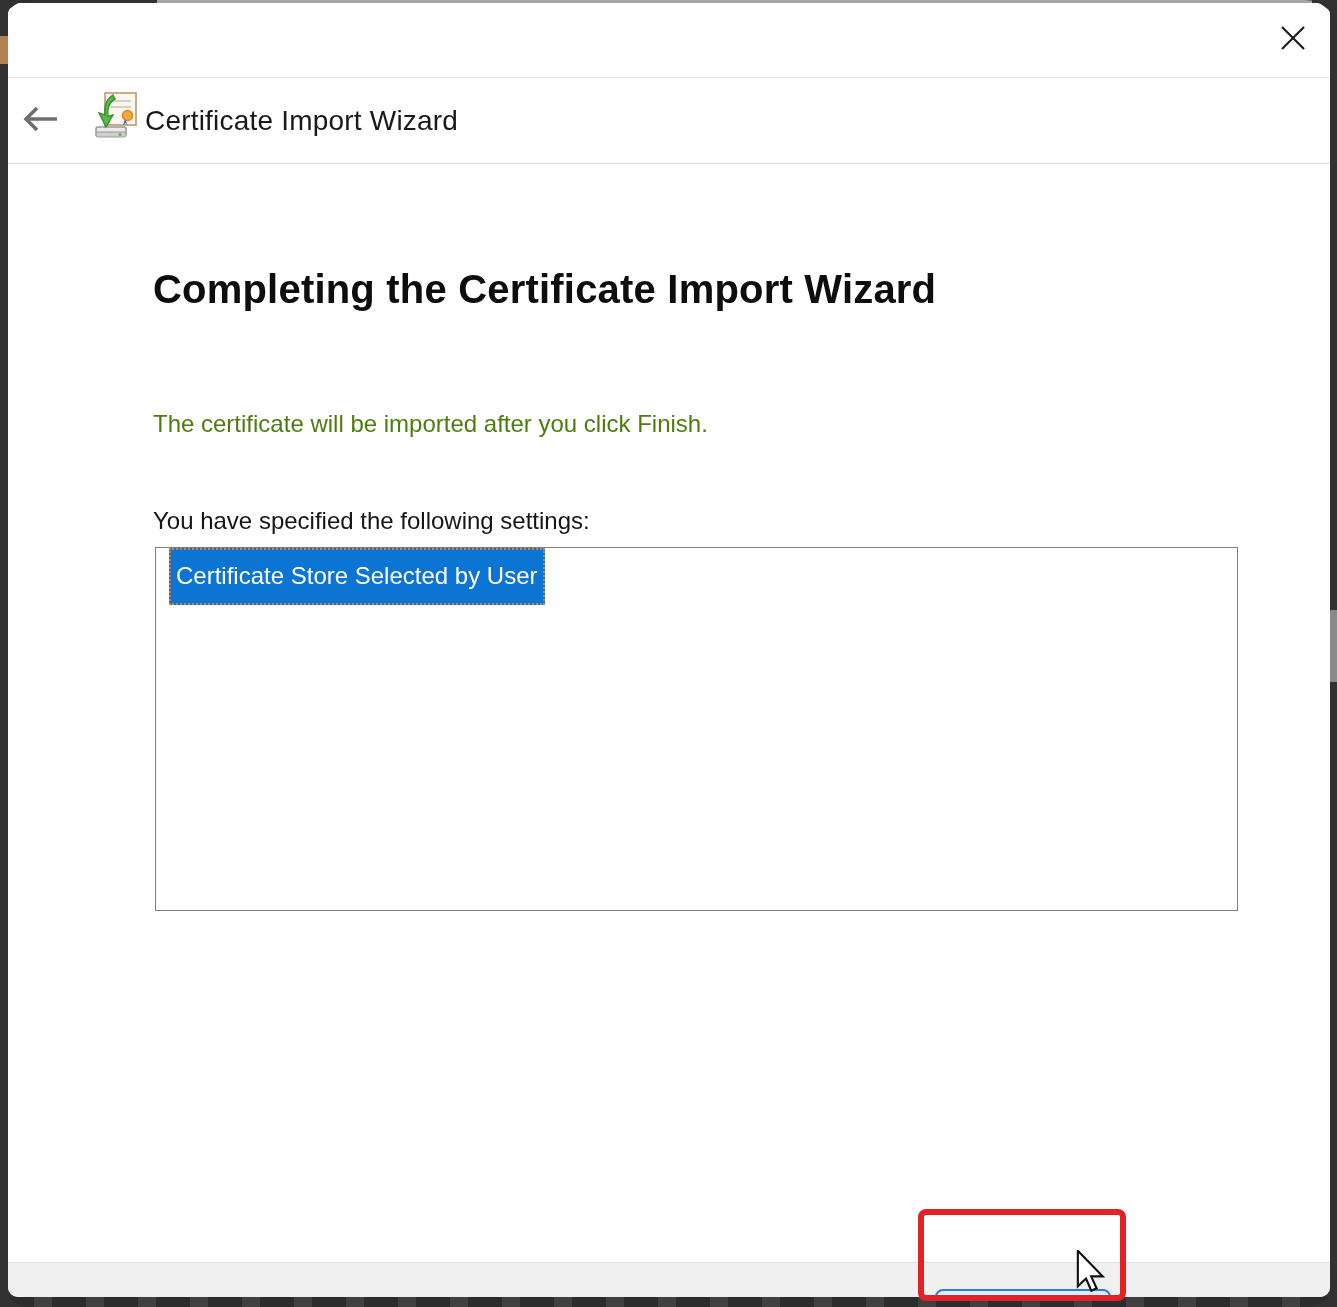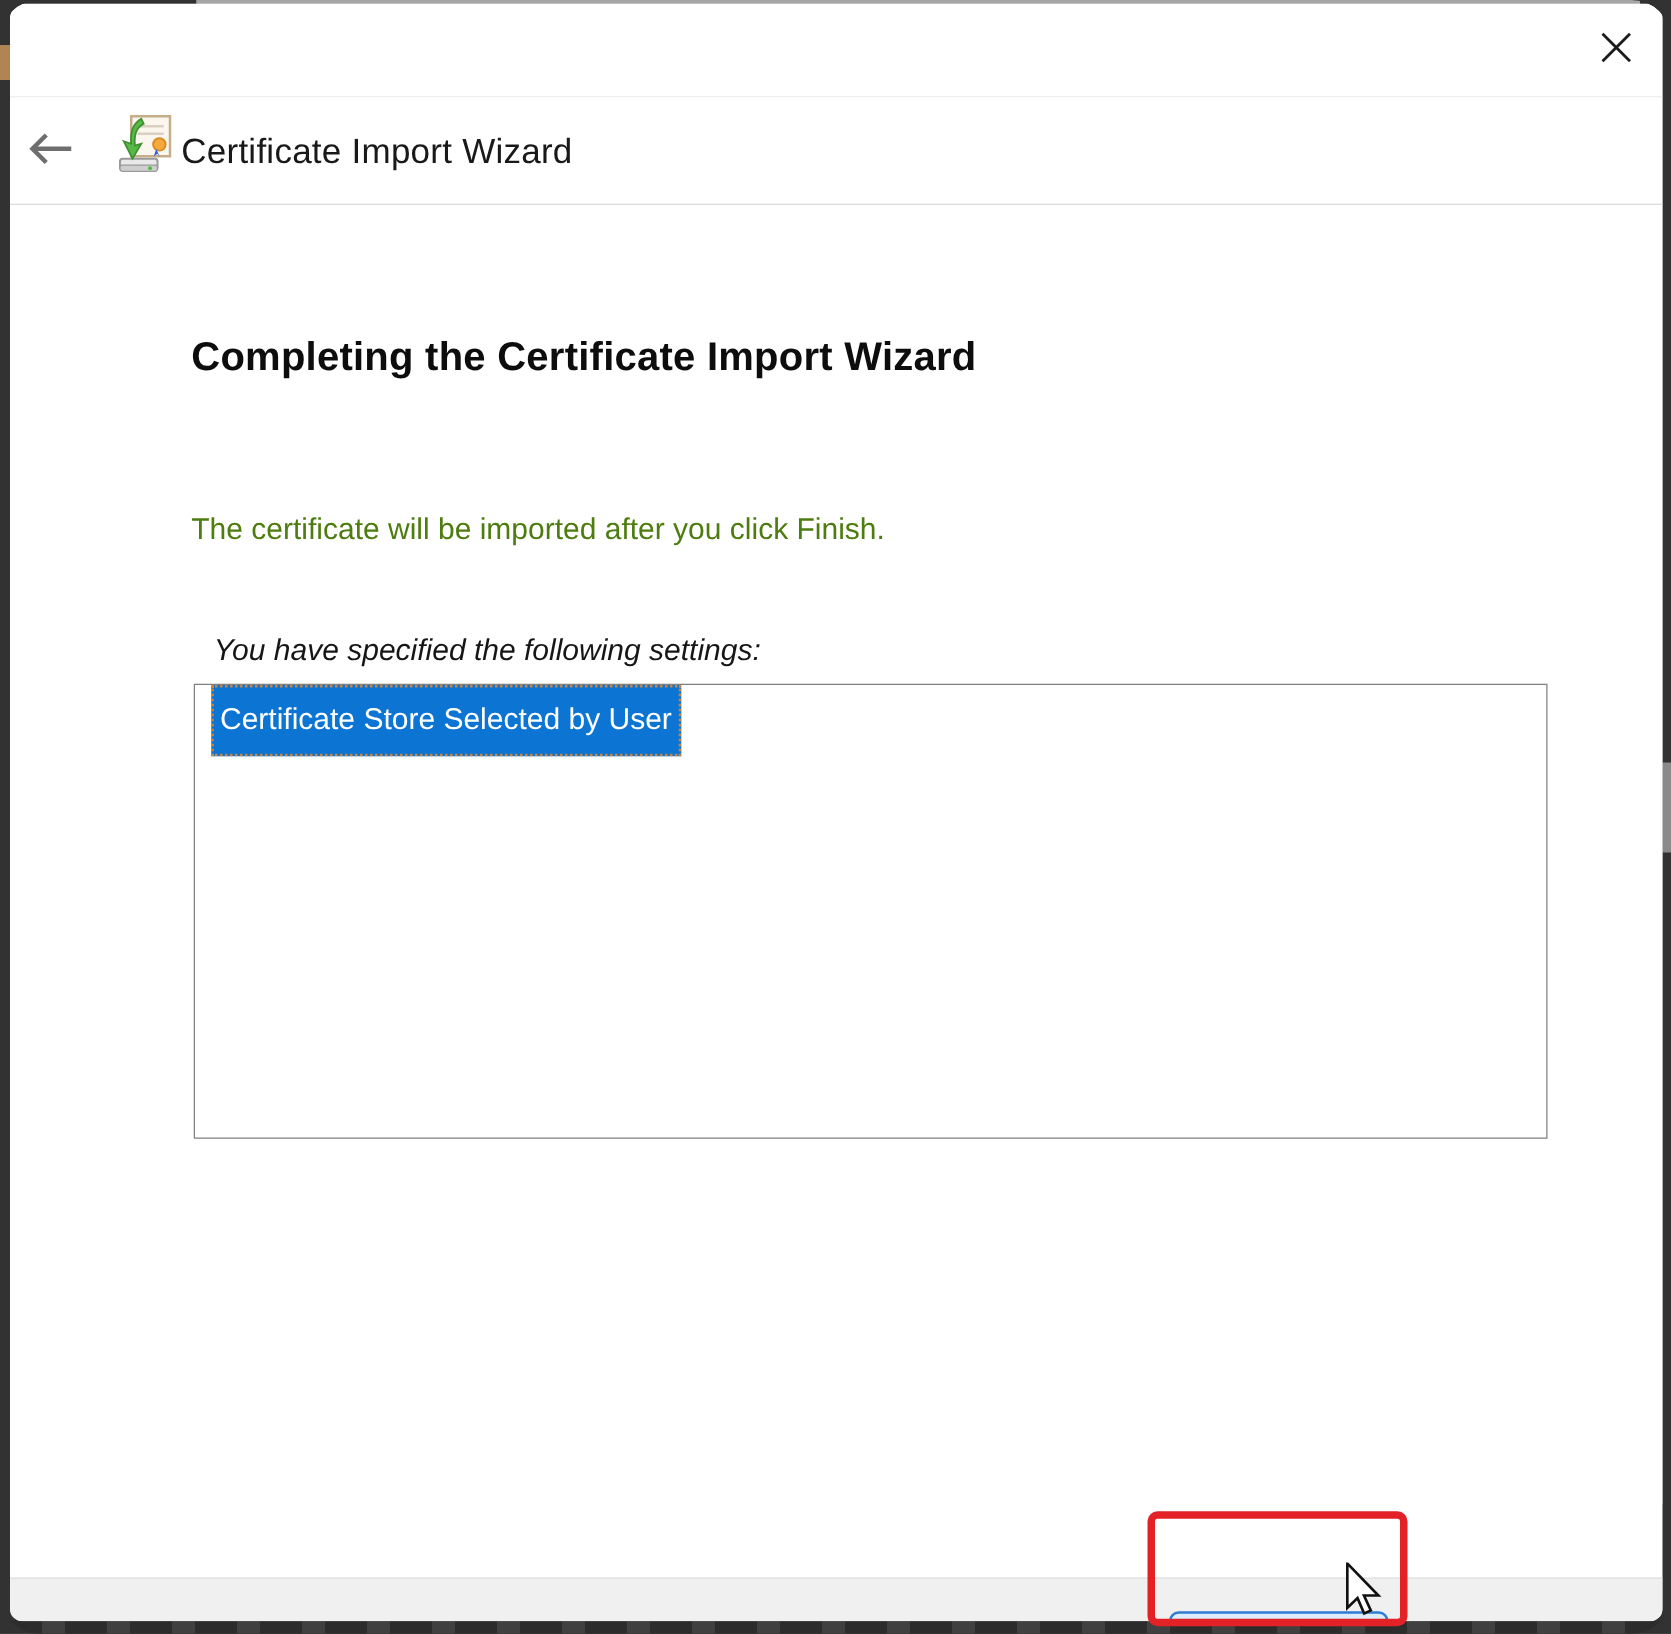--- a/index.html
+++ b/index.html
@@ -31,23 +31,23 @@
 
   .header{position:absolute;left:0;top:75px;width:100%;height:85px;background:#fff;border-bottom:1px solid #dcdcdc;}
   .back-btn{position:absolute;left:10px;top:22px;width:44px;height:40px;display:flex;align-items:center;justify-content:center;background:transparent;border:none;}
   .wizard-icon{position:absolute;left:85px;top:13px;width:46px;height:50px;}
   .header-title{
     position:absolute;left:137px;top:0;height:85px;display:flex;align-items:center;
     font-size:28px;color:#191919;letter-spacing:.2px;
   }
 
   .content{position:absolute;left:0;top:161px;width:100%;height:1039px;background:#fff;}
-  .page-heading{position:absolute;left:145px;top:103px;font-size:32px;font-weight:700;color:#0d0d0d;letter-spacing:.2px;}
+  .page-heading{position:absolute;left:145px;top:103px;font-size:40px;font-weight:700;color:#0d0d0d;letter-spacing:.2px;}
   .intro-text{position:absolute;left:145px;top:246px;font-size:24px;color:#4d7c0f;}
-  .settings-label{position:absolute;left:163px;top:343px;font-size:24px;color:#161616;font-style:italic;}
+  .settings-label{position:absolute;left:145px;top:343px;font-size:24px;color:#161616;}
   .listbox{
     position:absolute;left:147px;top:383px;width:1083px;height:364px;
     border:1px solid #808080;background:#fff;box-sizing:border-box;
     padding:7px 0 0 13px;
   }
   .setting-row{display:flex;align-items:center;height:43px;font-size:24px;color:#111;}
   .setting-name{flex:0 0 433px;display:flex;}
   .name-chip{display:inline-block;padding:2px 7px;line-height:1.2;}
   .name-chip.selected{
     background:var(--selection-bg,#0c74d2);color:var(--selection-text,#fff);

